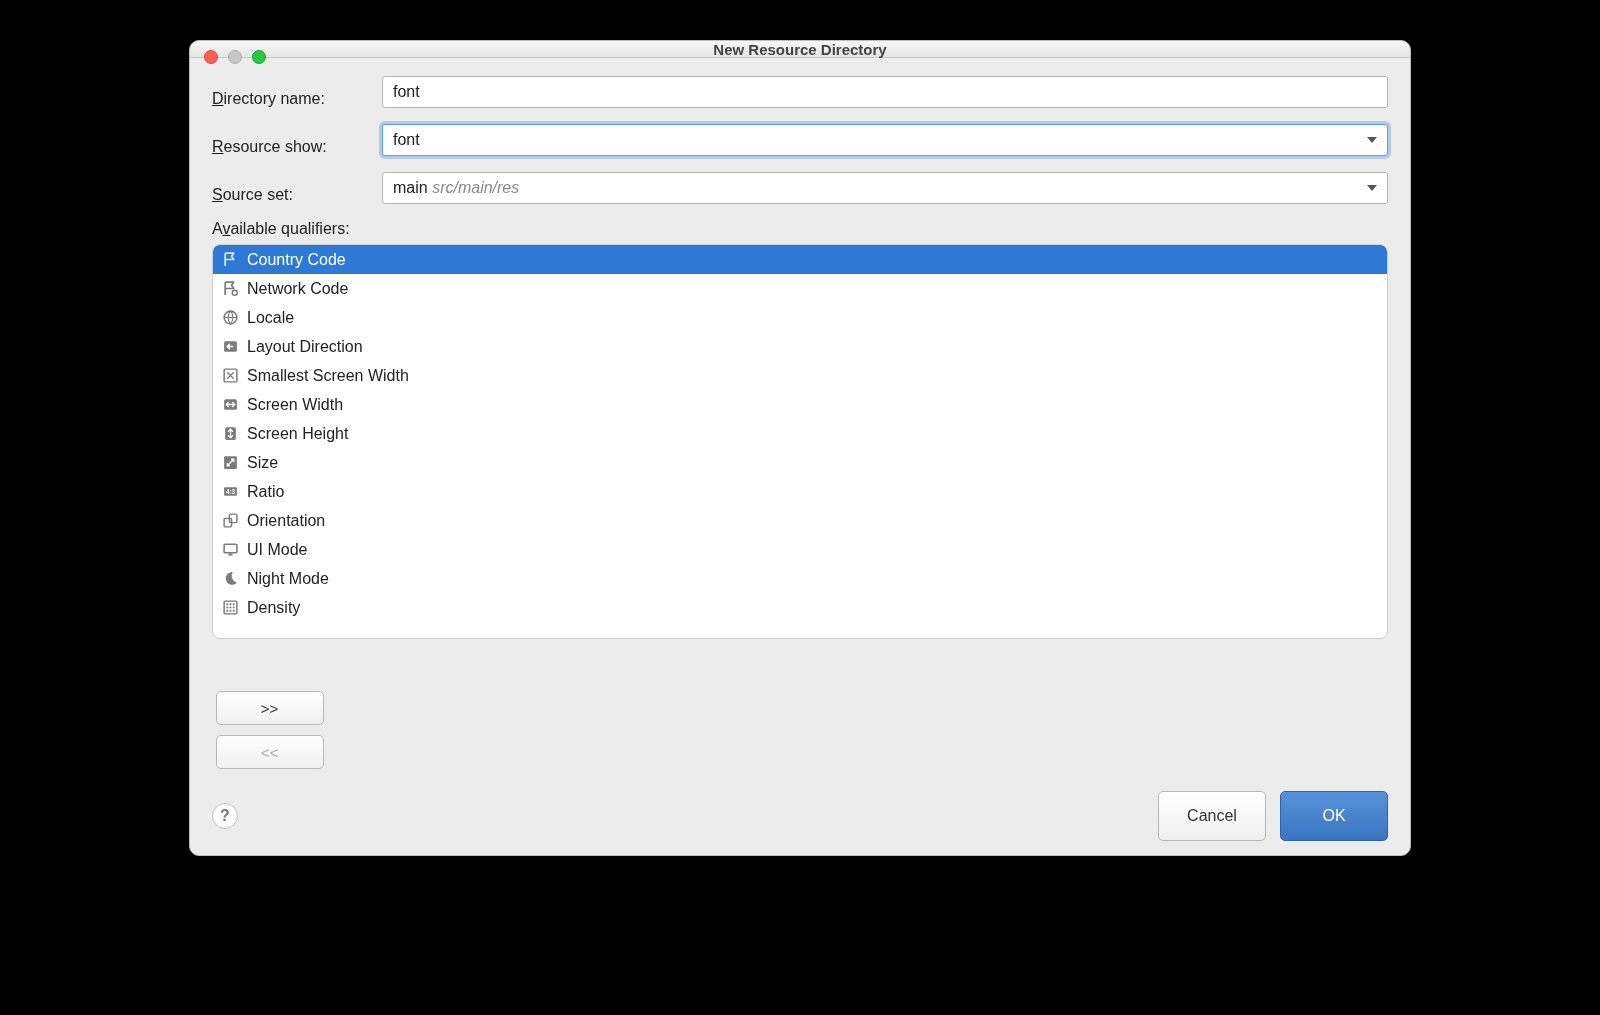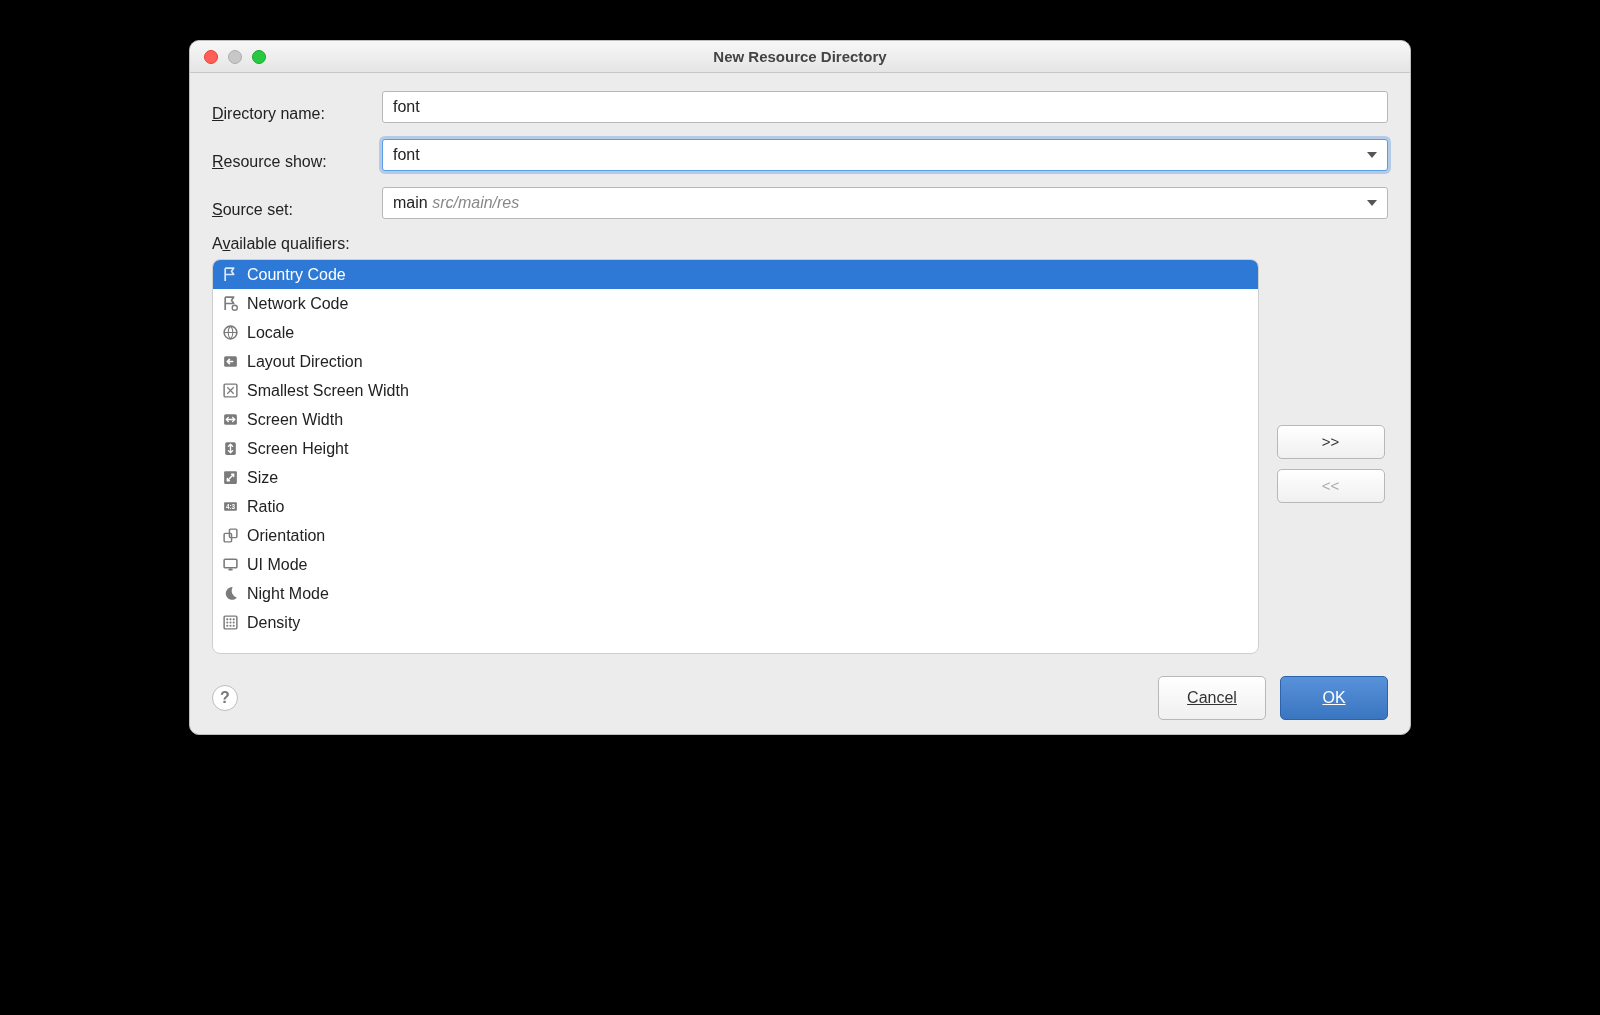--- a/index.html
+++ b/index.html
@@ -29,25 +29,25 @@
   .window {
     width: 1222px;
     background: var(--bg);
     border-radius: 10px;
     overflow: hidden;
     border: 1px solid #bdbdbd;
   }
 
   
   .titlebar {
-    height: 32px;
+    height: 17px;
     background: linear-gradient(#f7f7f7, #e5e5e5);
     border-bottom: 1px solid #c7c7c7;
     display:flex;
-    align-items:center;
+    align-items:flex-start;
     position:relative;
   }
   .traffic-lights {
     position:absolute; left:14px; top:9px; display:flex; gap:10px;
   }
   .light { width:14px; height:14px; border-radius:50%; }
   .light.red { background:#ff5f57; border:0.5px solid #e24238; }
   .light.yellow { background:#c7c7c7; border:0.5px solid #adadad; }
   .light.green { background:#28c940; border:0.5px solid #17a82d; }
   .title {
@@ -76,21 +76,21 @@
   }
   .combo .value { font-size:16px; }
   .combo .value .hint { color: var(--text-muted); font-style: italic; }
   .combo .caret {
     position:absolute; right:10px; top:50%; transform:translateY(-50%);
   }
   .caret svg { display:block; }
 
   
   .dual {
-    display:flex; gap:14px; margin-top:4px;
+    display:flex; gap:14px; margin-top:4px;flex-direction:column;
   }
   .listcol {
     flex:1; display:flex; flex-direction:column;
   }
   .listcol-wide { flex: 1 1 0; }
   .list-label { font-size:16px; margin-bottom:6px; }
   .list-label .ul { text-decoration: underline; }
 
   .listbox {
     height: 395px;
@@ -137,23 +137,23 @@
   .bottom {
     display:flex; align-items:center; margin-top:22px;
   }
   .help {
     width:26px; height:26px; border-radius:50%; border:1px solid #bdbdbd;
     background:#fff; display:flex; align-items:center; justify-content:center;
     color:#777; font-weight:bold; font-size:16px; cursor:default;
   }
   .spacer { flex:1; }
   .btn {
-    height:44px; min-width:108px; border-radius:5px; font-size:16px;
+    height:50px; min-width:108px; border-radius:5px; font-size:16px;
     display:flex; align-items:center; justify-content:center; padding: 0 18px;
-    margin-left:14px; cursor:default;text-decoration:underline;
+    margin-left:14px; cursor:default;
   }
   .btn.gray {
     border:1px solid var(--border);
     background: linear-gradient(var(--btn-gray-grad1), var(--btn-gray-grad2));
     color:#333;
   }
   .btn.blue {
     border:1px solid #2c63aa;
     background: linear-gradient(var(--btn-blue-grad1), var(--btn-blue-grad2));
     color:#fff;

